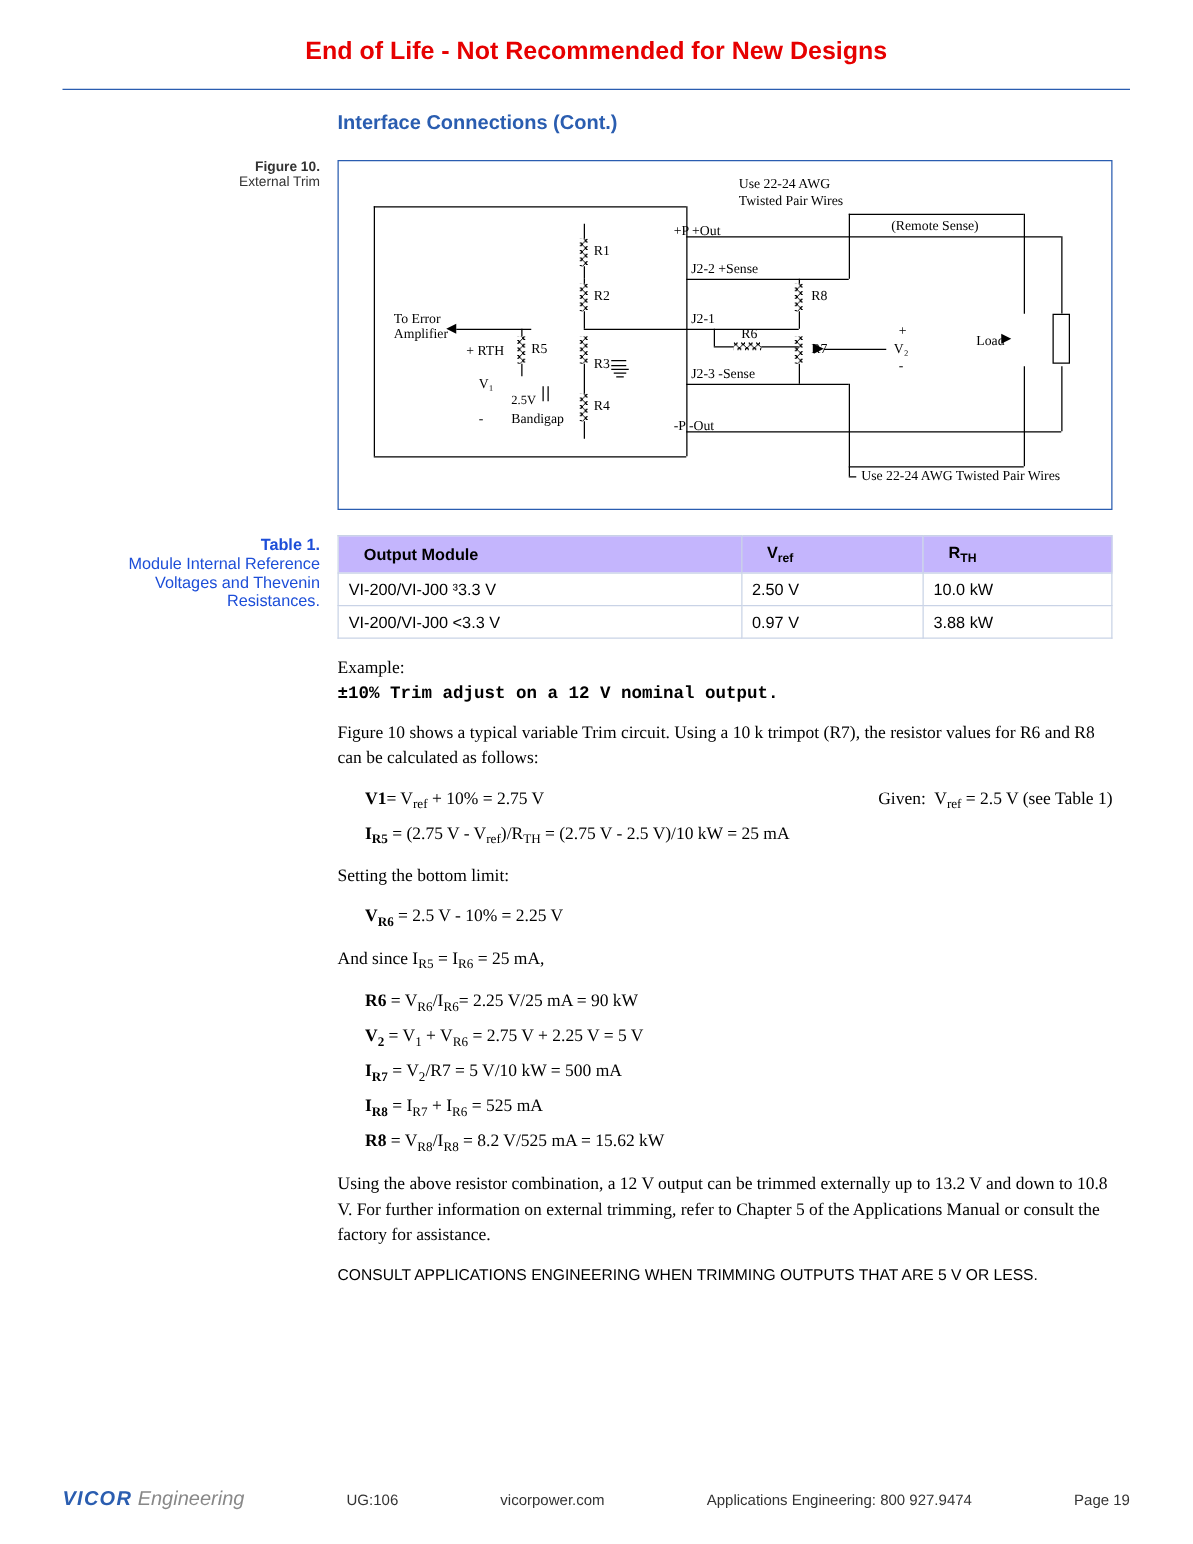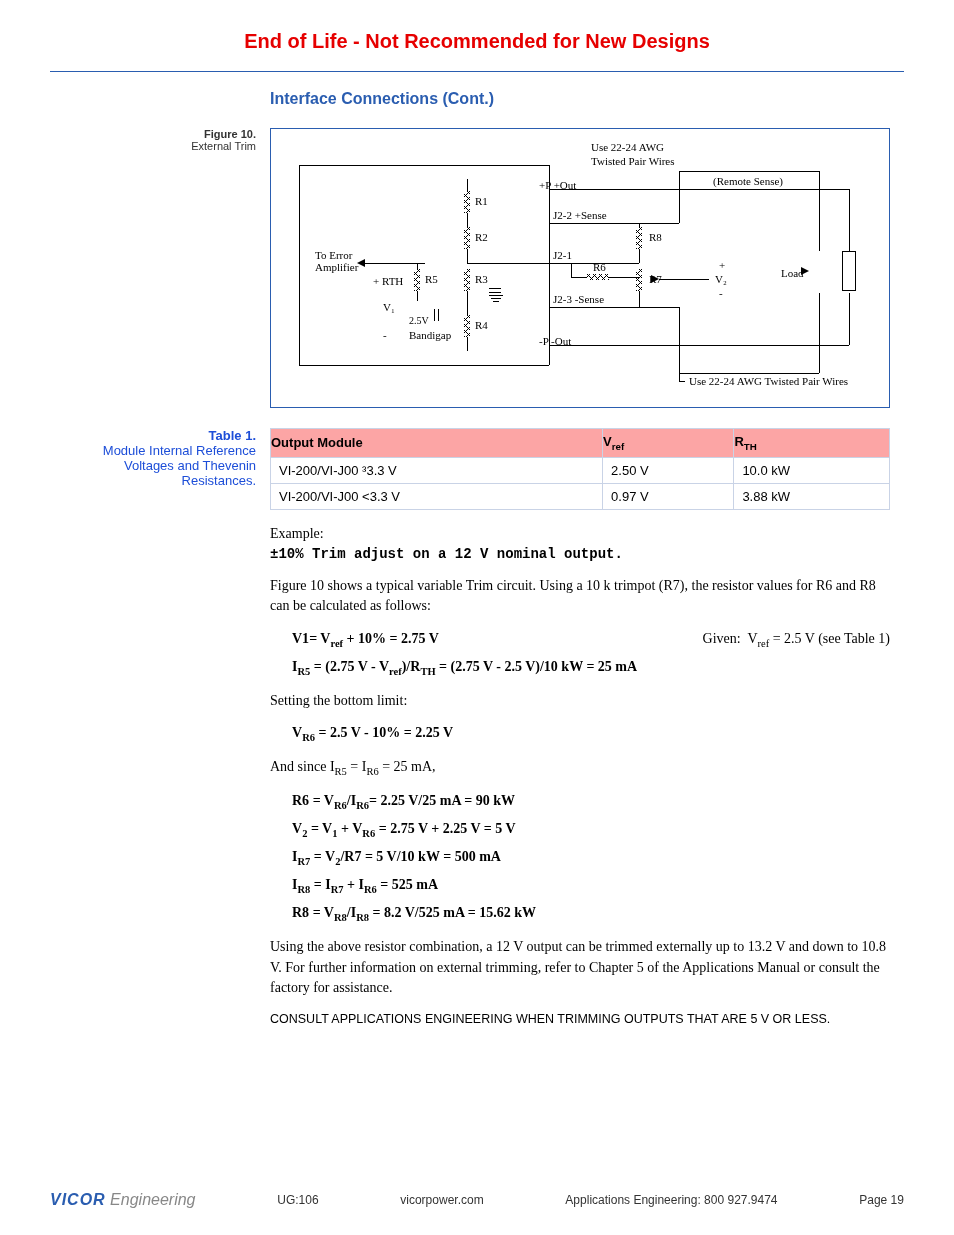--- a/index.html
+++ b/index.html
@@ -82,30 +82,30 @@
   .loadbox { position:absolute; width:14px; height:40px; border:1px solid #000; background:#fff;}
   .gnd { position:absolute; }
   .gnd .g1{width:14px;height:1px;background:#000;position:absolute;}
   .gnd .g2{width:10px;height:1px;background:#000;position:absolute;top:3px;left:2px;}
   .gnd .g3{width:6px;height:1px;background:#000;position:absolute;top:6px;left:4px;}
 
   .tbl-row { display:flex; align-items:flex-start; margin-bottom:14px; }
   .tbl-caption { width:220px; text-align:right; padding-right:14px; font-size:13px; color:#1d4ed8;}
   .tbl-caption .bold { font-weight:bold; }
   table.data { width:620px; border-collapse:collapse; font-size:13px; }
-  table.data th { background:#fca5a5; text-align:left; font-weight:bold; padding:5px 0; border:1px solid #c9d3e6;}
+  table.data th { background:#c4b5fd; text-align:left; font-weight:bold; padding:5px 20px; border:1px solid #c9d3e6;}
   table.data td { padding:5px 8px; border:1px solid #c9d3e6;}
   .sub { font-size:0.75em; vertical-align:sub; }
 
   .body-col { margin-left:220px; width:620px; font-family: Georgia, "Times New Roman", serif; font-size:14px; line-height:1.45; }
   .body-col p { margin-bottom:12px; }
   .body-col .sans-bold { font-family:Liberation Mono, monospace; font-weight:bold; }
   .eq-block { margin-left:22px; margin-bottom:12px; }
   .eq-block .eq-line { display:flex; justify-content:space-between; margin-bottom:6px;}
-  .eq-block .eq-line .lhs { flex:0 0 auto;font-weight:bold; }
+  .eq-block .eq-line .lhs { flex:0 0 auto; }
   .eq-block .eq-line .rhs { flex:0 0 auto; }
   .note { font-family:"Segoe UI",Arial,sans-serif; font-size:12.5px; margin-top:4px;}
 
   .footer {
     position:absolute; bottom:26px; left:50px; right:50px;
     display:flex; align-items:center; justify-content:space-between;
     font-size:12px; color:#333;
   }
   .logo { color:#2a5db0; font-weight:bold; font-style:italic; font-size:16px; letter-spacing:1px;}
   .logo .pb { color:#888; font-weight:normal; letter-spacing:0;}
@@ -178,21 +178,21 @@
     <div class="line" style="left:388px;top:150px;width:50px;height:1px;"></div>
     <div class="line" style="left:368px;top:162px;width:1px;height:16px;"></div>
 
     <span style="left:102px;top:146px;">+ RTH</span>
     <div class="res-vert" style="left:142px;top:140px;"></div>
     <span style="left:154px;top:144px;">R5</span>
     <div class="line" style="left:146px;top:134px;width:1px;height:6px;"></div>
     <div class="line" style="left:146px;top:162px;width:1px;height:10px;"></div>
 
     <div class="res-vert" style="left:192px;top:140px;"></div>
-    <span style="left:204px;top:144px;">R3</span>
+    <span style="left:204px;top:156px;">R3</span>
     <div class="cap" style="left:218px;top:156px;transform:rotate(90deg);"></div>
     <div class="gnd" style="left:218px;top:166px;">
         <div class="g1"></div>
         <div class="g2"></div>
         <div class="g3"></div>
       </div>
 
     <span style="left:112px;top:172px;">V₁</span>
     <span style="left:138px;top:186px;font-size:10px;">2.5V</span>
     <div class="cap" style="left:160px;top:180px;"></div>

